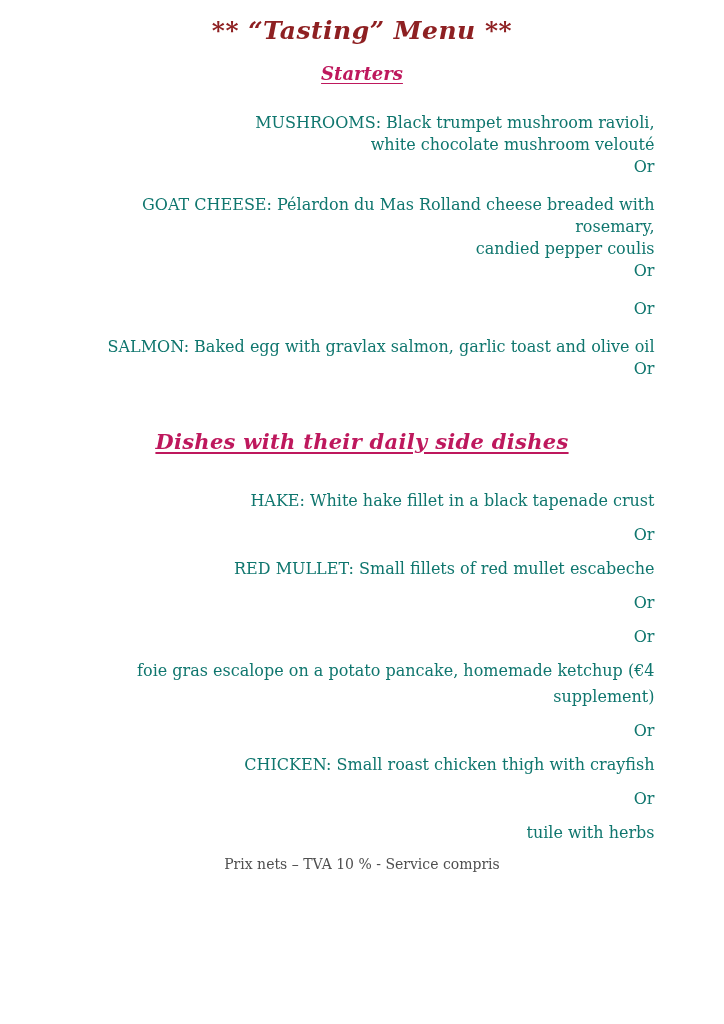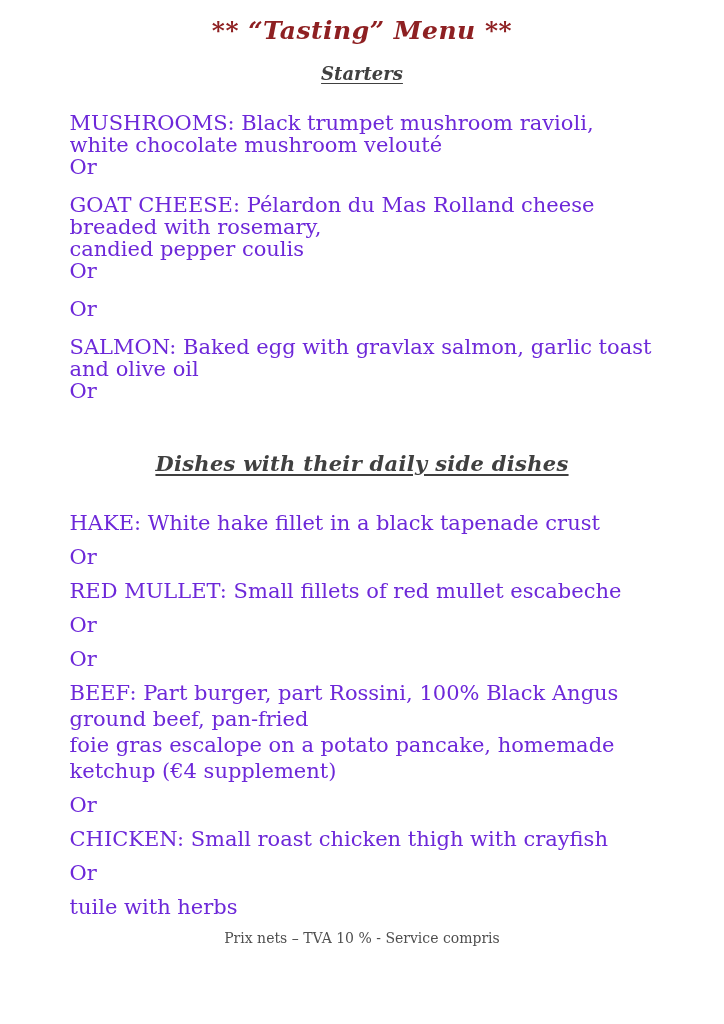--- a/index.html
+++ b/index.html
@@ -23,39 +23,39 @@
     font-size: 25px;
     line-height: 30px;
     color: #8e2022;
     letter-spacing: 0.5px;
   }
   .sec-heading {
     text-align: center;
     font-family: "DejaVu Serif", serif;
     font-style: italic;
     font-weight: 700;
-    color: #404040;
+    color: #be185d;
     text-decoration: underline;
     text-underline-offset: 3px;
   }
   .sec-heading.starters {
     font-size: 18px;
     line-height: 24px;
     margin-top: 16px;
   }
   .sec-heading.dishes {
     font-size: 21px;
     line-height: 28px;
     margin-top: 48px;
     letter-spacing: 0.3px;
   }
   .line {
-    text-align: left;
-    font-size: 21px;
-    color: #6d28d9;
+    text-align: right;
+    font-size: 16px;
+    color: #0f766e;
   }
   
   .s1-items { margin-top: 26px; }
   .s1-items .line { line-height: 22px; }
   .s1-item + .s1-item { margin-top: 16px; }
   
   .s2-items { margin-top: 32px; }
   .s2-items .line { line-height: 26px; }
   .s2-items .para + .para { margin-top: 8px; }
   .footer-note {
@@ -114,21 +114,20 @@
       <div class="para line">Or</div>
 
       <div class="para">
         <div class="line">RED MULLET: Small fillets of red mullet escabeche</div>
       </div>
       <div class="para line">Or</div>
 
       <div class="para line">Or</div>
 
       <div class="para">
-        <div class="line">BEEF: Part burger, part Rossini, 100% Black Angus ground beef, pan-fried</div>
         <div class="line">foie gras escalope on a potato pancake, homemade ketchup (€4 supplement)</div>
       </div>
       <div class="para line">Or</div>
 
       <div class="para">
         <div class="line">CHICKEN: Small roast chicken thigh with crayfish</div>
       </div>
       <div class="para line">Or</div>
 
       <div class="para">

